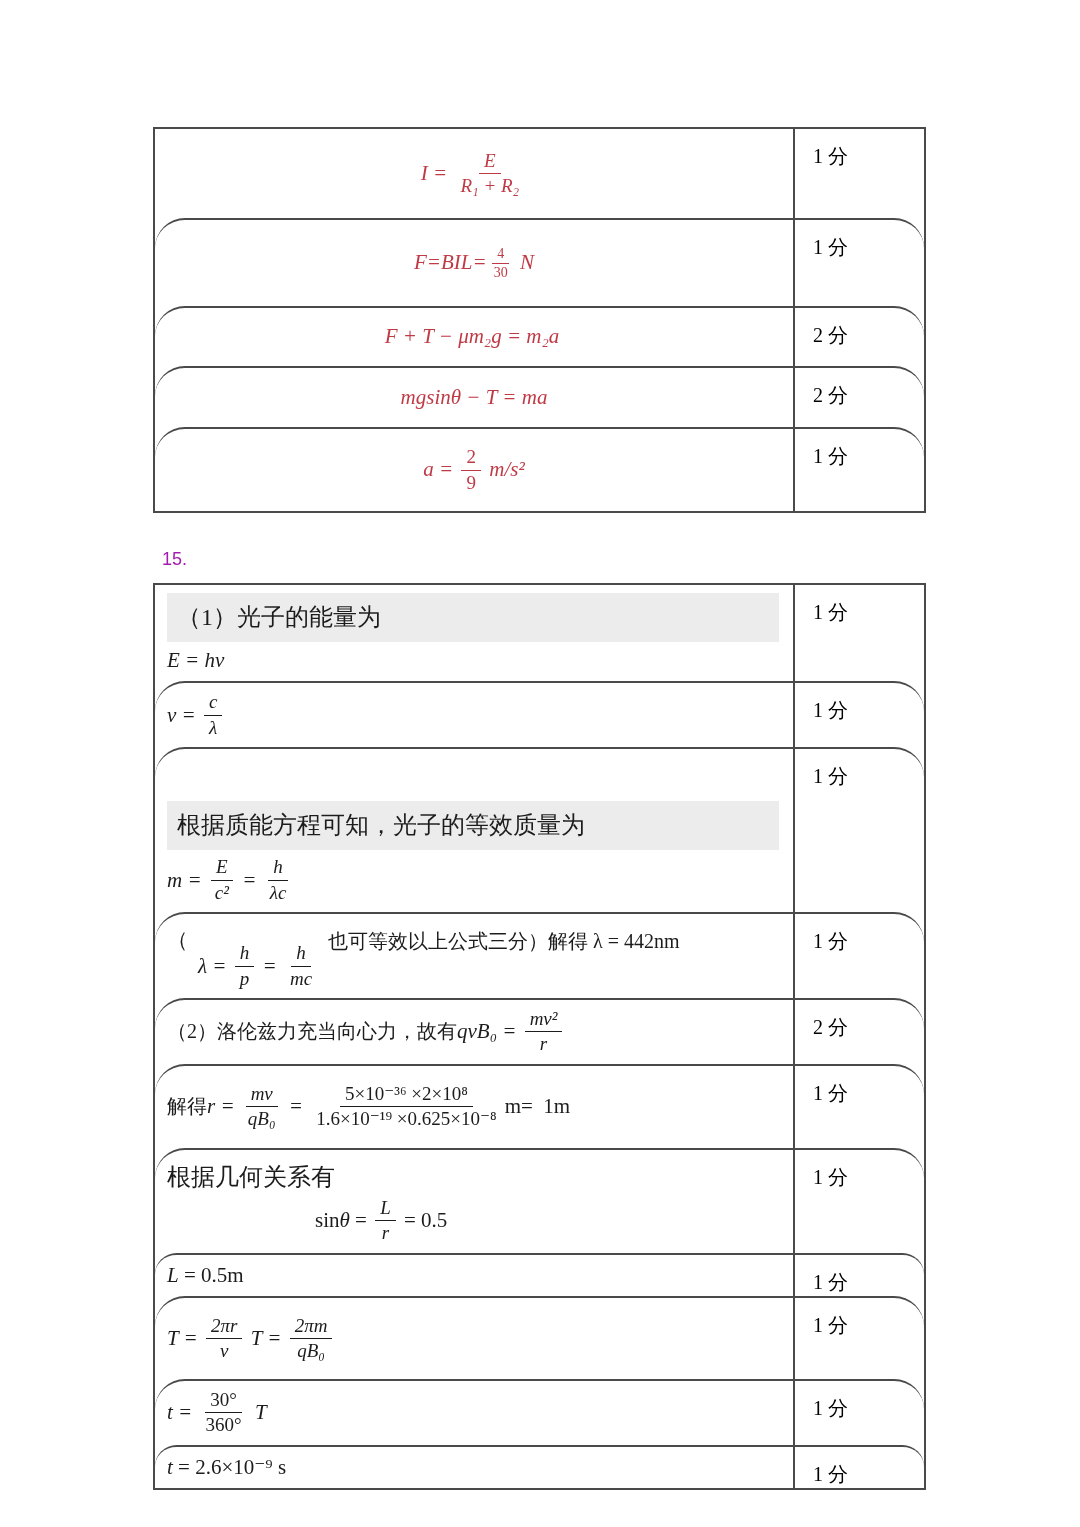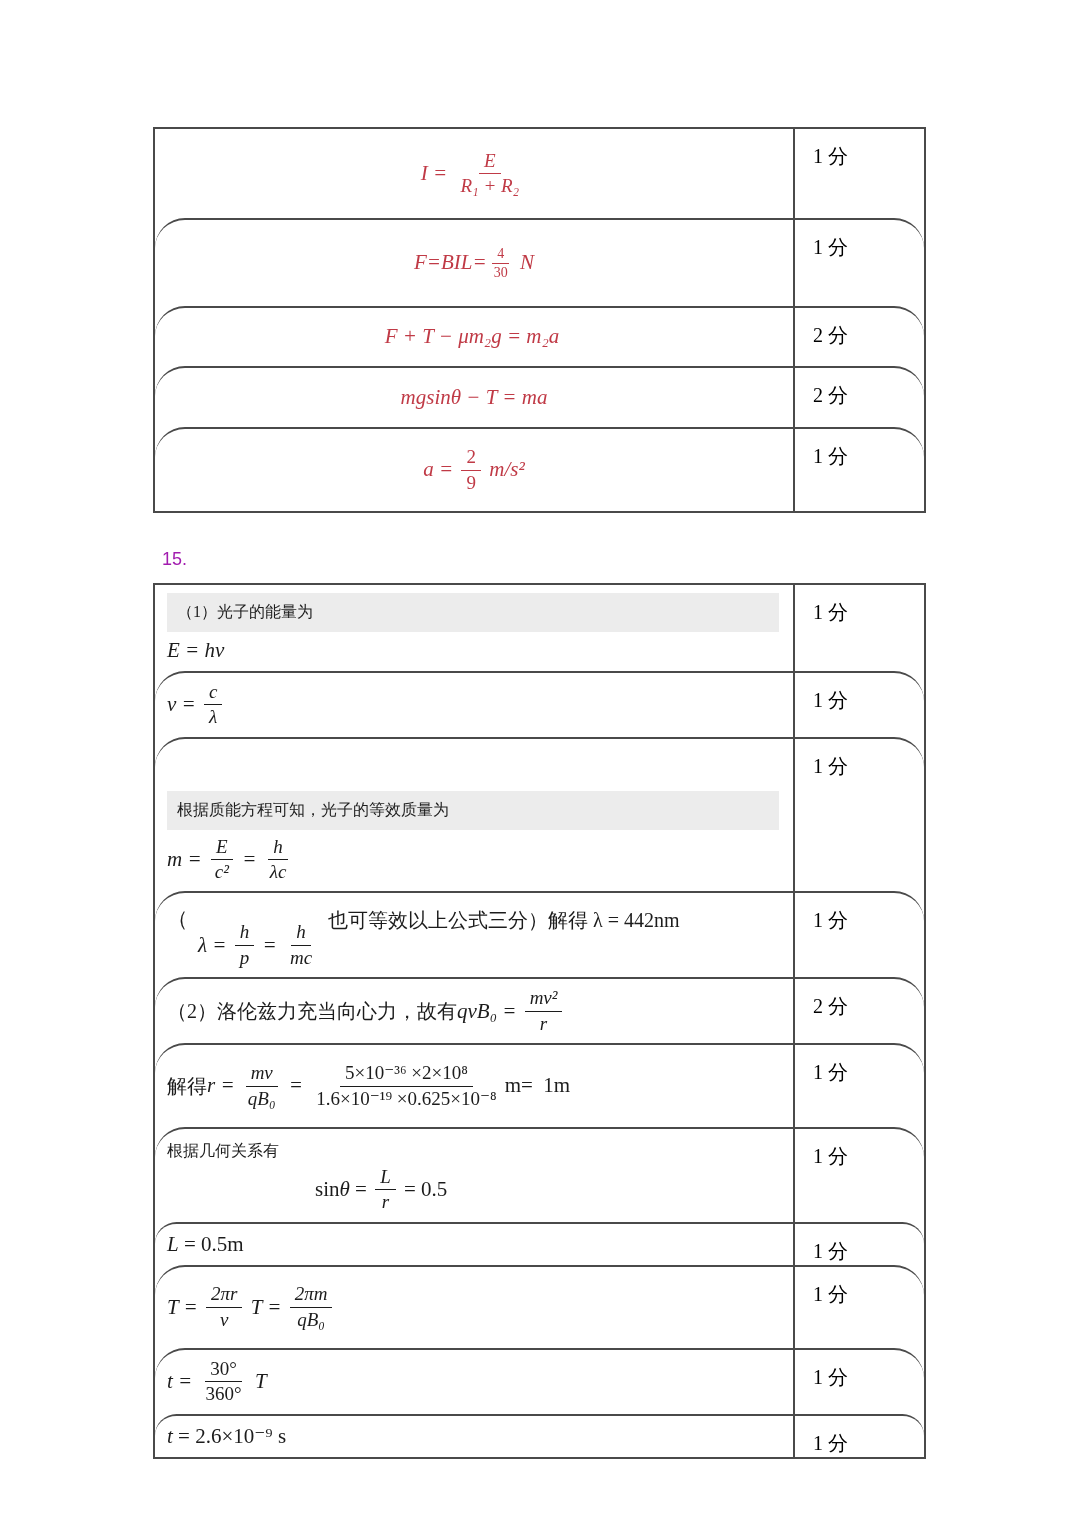--- a/index.html
+++ b/index.html
@@ -64,21 +64,21 @@
   .frac{
     display:inline-flex;flex-direction:column;align-items:center;
     font-size:19px;line-height:1.18;margin:0 3px;vertical-align:middle;
   }
   .frac.it{font-style:italic;}
   .frac.rm{font-style:normal;}
   .frac.sm{font-size:14px;line-height:1.1;margin:0 2px;}
   .frac .num{display:block;border-bottom:1.7px solid currentColor;padding:0 5px 1px;}
   .frac .den{display:block;padding:1px 5px 0;}
   
-  .lab{font-size:16px;line-height:1.3;padding:4px 0;}
+  .lab{font-size:24px;line-height:1.3;padding:4px 0;}
   .lab.hl{background:var(--hl);padding:9px 10px;margin:0 2px 4px 0;}
   .fline{margin-top:6px;}
   .fline.indent{margin-left:148px;margin-top:0;}
   .inline-line{display:flex;align-items:center;font-size:20px;min-height:100%;}
   .inline-line .lab-inline{font-size:20px;}
   #table2 .row:nth-child(5) .cell-main,
   #table2 .row:nth-child(6) .cell-main{display:flex;align-items:center;}
   .paren-line{display:flex;align-items:flex-start;}
   .paren-open{font-size:21px;padding-top:4px;}
   .paren-formula-wrap{margin:20px 8px 0 10px;}

